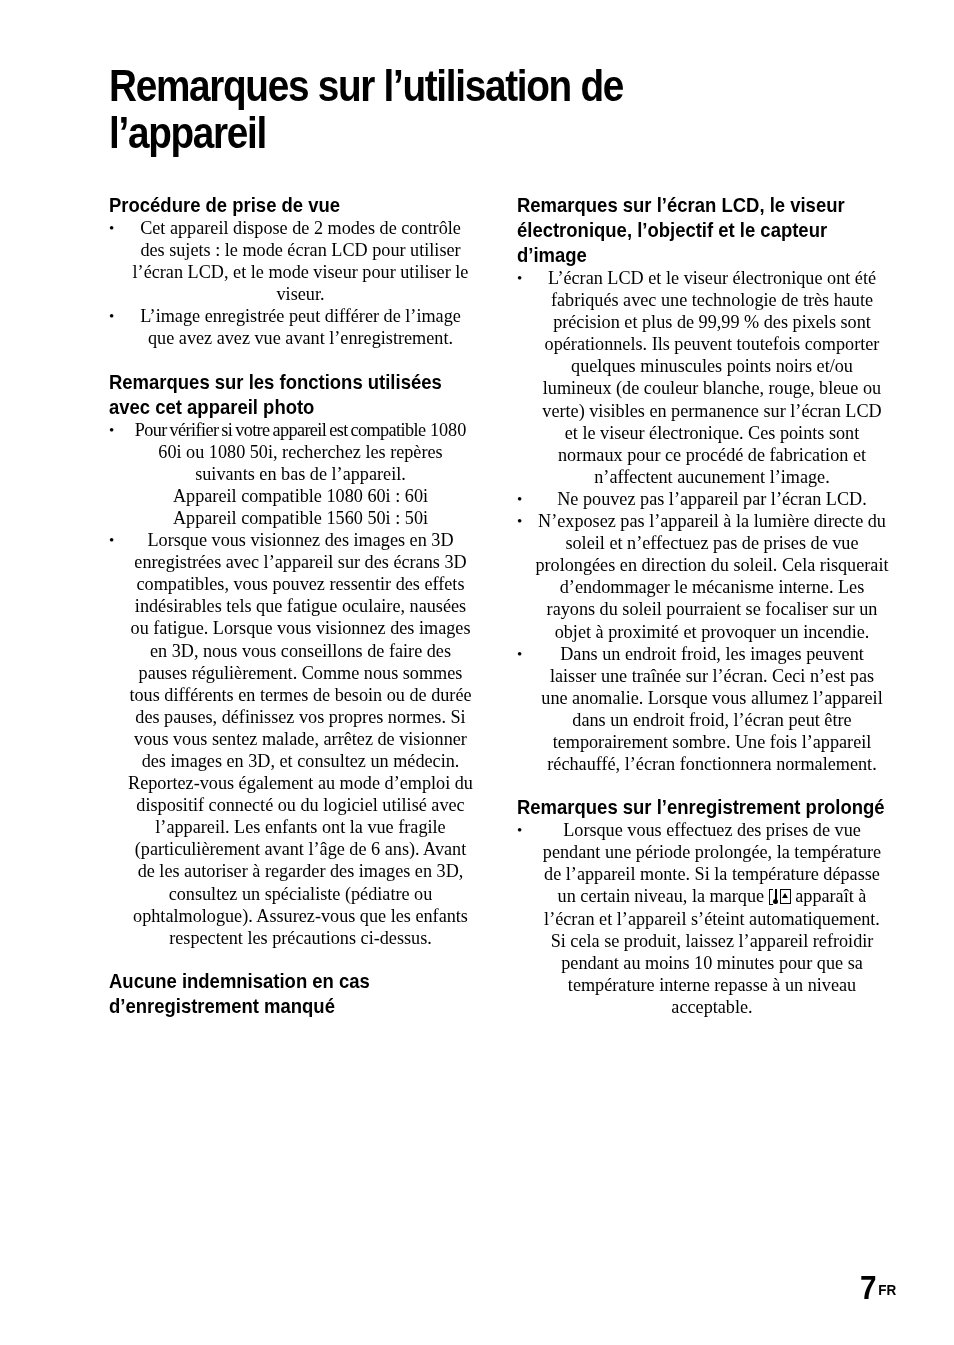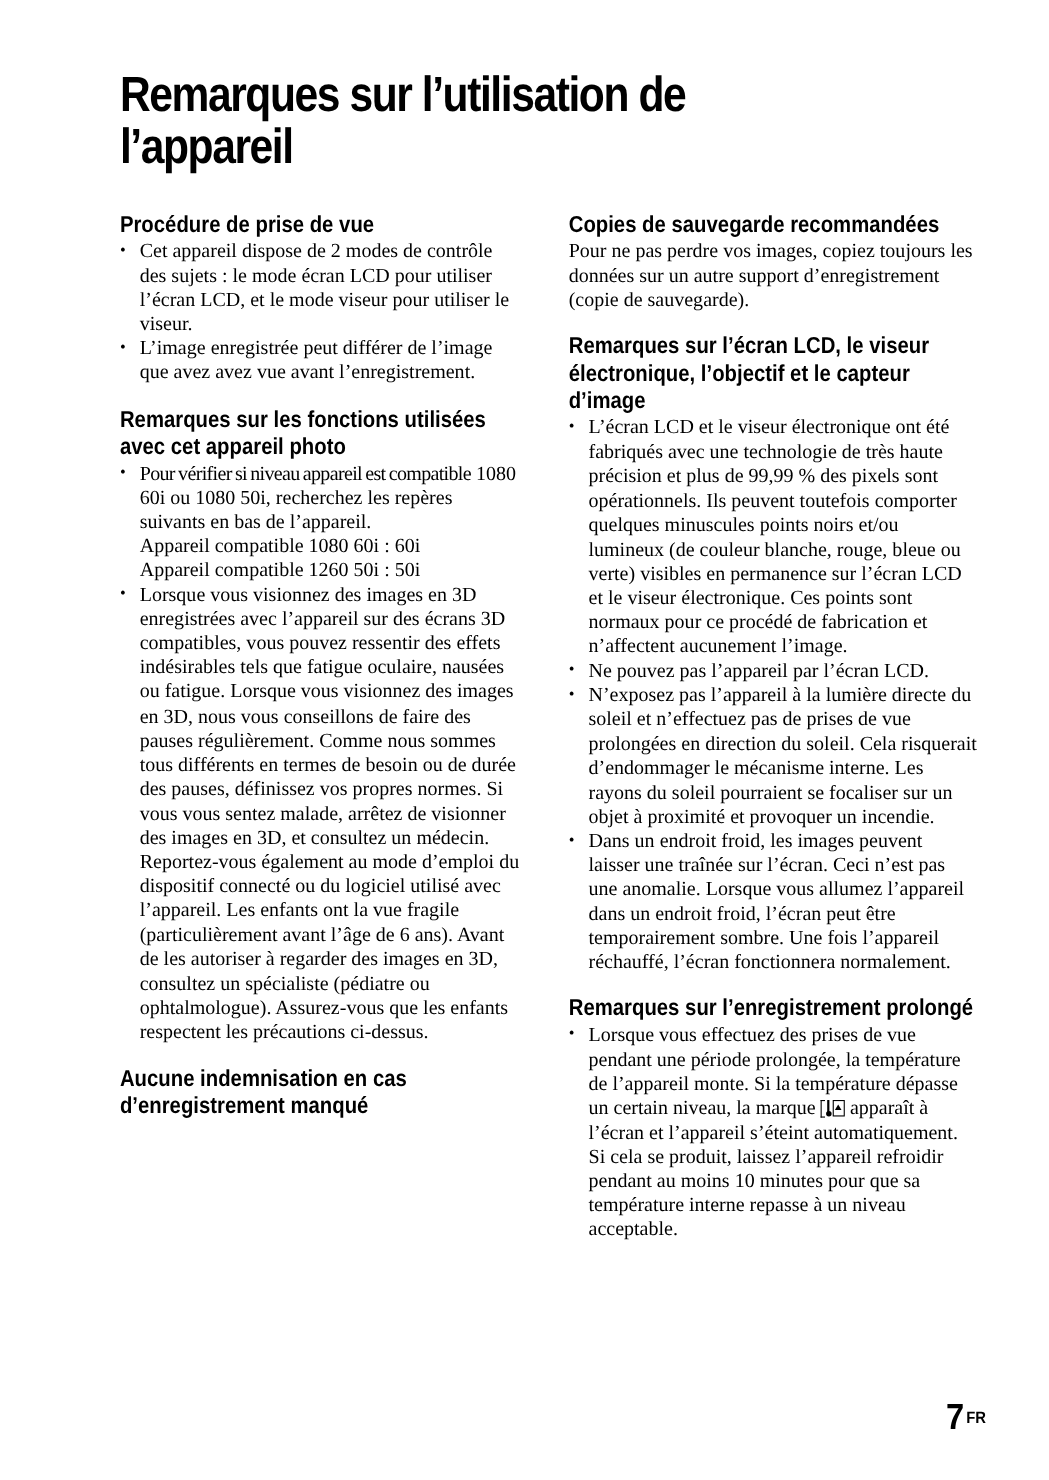--- a/index.html
+++ b/index.html
@@ -15,21 +15,21 @@
   .col-right { left: 517px; width: 372px; }
   h2 {
     font-family: "Liberation Sans", sans-serif; font-weight: bold;
     font-size: 21px; line-height: 25px; margin: 0; letter-spacing: 0;
     transform: scaleX(0.88); transform-origin: left top; width: 114%;
   }
   .section { margin-bottom: 19px; }
   p, li {
     font-family: "Liberation Serif", serif; font-size: 18.2px; line-height: 22.1px; margin: 0;
   }
-  ul { list-style: none; margin: 0; padding: 0; }
+  ul { list-style: none; margin: 0; padding: 0; text-align: center; }
   li { position: relative; padding-left: 18px; }
   li::before { content: "•"; position: absolute; left: 0; top: 0; font-size: 15px; }
   .tight { letter-spacing: -0.6px; word-spacing: -1px; }
   .icon-temp {
     display: inline-block; width: 22px; height: 16px; vertical-align: -2px; position: relative;
   }
   .icon-temp .br { position: absolute; top: 1px; width: 3px; height: 14px; border: 1.5px solid #000; }
   .icon-temp .br.l { left: 0; border-right: none; }
   .icon-temp .stem { position: absolute; left: 6px; top: 1px; width: 2px; height: 12px; background: #000; }
   .icon-temp .bulb { position: absolute; left: 4.5px; top: 11px; width: 5px; height: 5px; border-radius: 50%; background: #000; }
@@ -56,39 +56,35 @@
     <ul>
       <li>Cet appareil dispose de 2 modes de contrôle des sujets : le mode écran LCD pour utiliser l’écran LCD, et le mode viseur pour utiliser le viseur.</li>
       <li>L’image enregistrée peut différer de l’image que avez avez vue avant l’enregistrement.</li>
     </ul>
   </div>
 
   <div class="section">
     <h2>Remarques sur les fonctions utilisées avec cet appareil photo</h2>
     <ul>
       <li>
-        <span class="tight">Pour vérifier si niveau appareil est compatible</span>
+        <span class="tight">Pour vérifier si votre appareil est compatible</span>
         <span>1080 60i ou 1080 50i, recherchez les repères suivants en bas de l’appareil.</span><br>
         <span>Appareil compatible 1080 60i : 60i</span><br>
-        <span>Appareil compatible 1260 50i : 50i</span>
+        <span>Appareil compatible 1560 50i : 50i</span>
       </li>
       <li>Lorsque vous visionnez des images en 3D enregistrées avec l’appareil sur des écrans 3D compatibles, vous pouvez ressentir des effets indésirables tels que fatigue oculaire, nausées ou fatigue. Lorsque vous visionnez des images en 3D, nous vous conseillons de faire des pauses régulièrement. Comme nous sommes tous différents en termes de besoin ou de durée des pauses, définissez vos propres normes. Si vous vous sentez malade, arrêtez de visionner des images en 3D, et consultez un médecin. Reportez-vous également au mode d’emploi du dispositif connecté ou du logiciel utilisé avec l’appareil. Les enfants ont la vue fragile (particulièrement avant l’âge de 6 ans). Avant de les autoriser à regarder des images en 3D, consultez un spécialiste (pédiatre ou ophtalmologue). Assurez-vous que les enfants respectent les précautions ci-dessus.</li>
     </ul>
   </div>
 
   <div class="section">
     <h2>Aucune indemnisation en cas d’enregistrement manqué</h2>
   </div>
 </div>
 
 <div class="col col-right">
-  <div class="section">
-    <h2>Copies de sauvegarde recommandées</h2>
-    <p>Pour ne pas perdre vos images, copiez toujours les données sur un autre support d’enregistrement (copie de sauvegarde).</p>
-  </div>
 
   <div class="section">
     <h2>Remarques sur l’écran LCD, le viseur électronique, l’objectif et le capteur d’image</h2>
     <ul>
       <li>L’écran LCD et le viseur électronique ont été fabriqués avec une technologie de très haute précision et plus de 99,99 % des pixels sont opérationnels. Ils peuvent toutefois comporter quelques minuscules points noirs et/ou lumineux (de couleur blanche, rouge, bleue ou verte) visibles en permanence sur l’écran LCD et le viseur électronique. Ces points sont normaux pour ce procédé de fabrication et n’affectent aucunement l’image.</li>
       <li>Ne pouvez pas l’appareil par l’écran LCD.</li>
       <li>N’exposez pas l’appareil à la lumière directe du soleil et n’effectuez pas de prises de vue prolongées en direction du soleil. Cela risquerait d’endommager le mécanisme interne. Les rayons du soleil pourraient se focaliser sur un objet à proximité et provoquer un incendie.</li>
       <li>Dans un endroit froid, les images peuvent laisser une traînée sur l’écran. Ceci n’est pas une anomalie. Lorsque vous allumez l’appareil dans un endroit froid, l’écran peut être temporairement sombre. Une fois l’appareil réchauffé, l’écran fonctionnera normalement.</li>
     </ul>
   </div>

